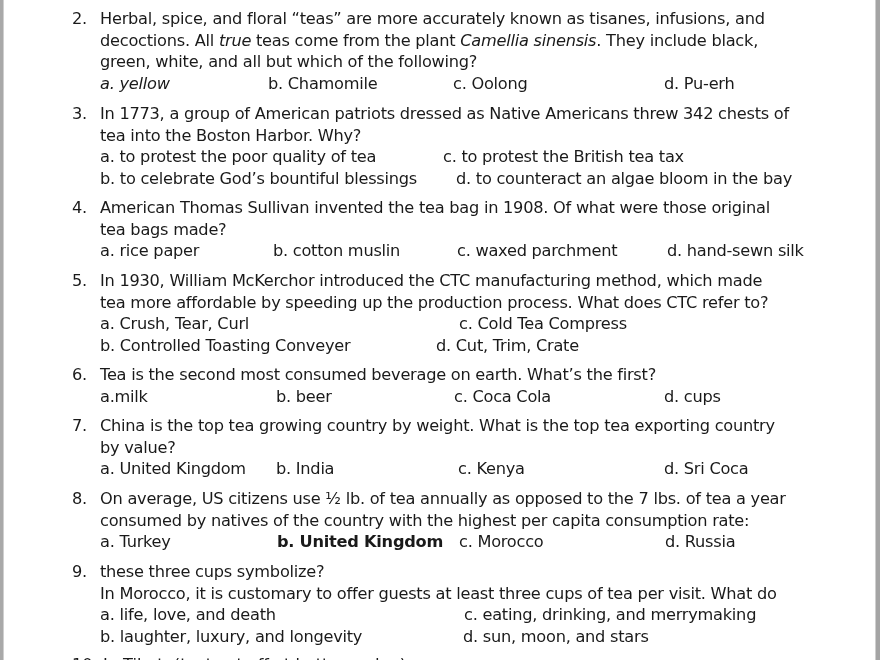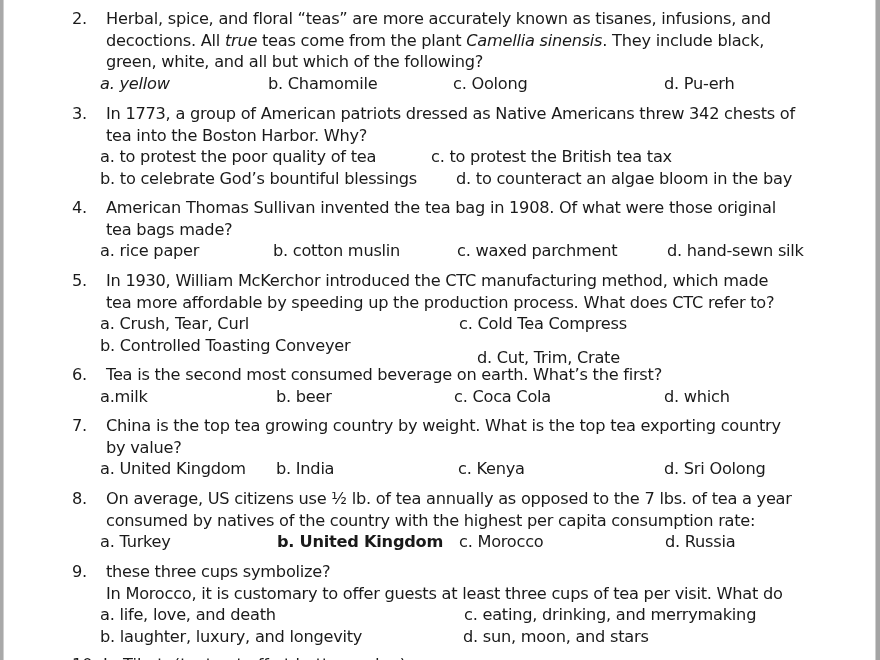--- a/index.html
+++ b/index.html
@@ -18,21 +18,21 @@
     background: #a4a4a4; border-left: 1px solid #cfcfcf;
   }
   .page {
     position: absolute; left: 0; top: 0; width: 880px; height: 660px;
   }
   .q {
     position: absolute; left: 0; width: 880px;
     font-size: 16.2px; line-height: 21.5px; letter-spacing: -0.25px;
   }
   .q .num { position: absolute; left: 72px; top: 0; }
-  .q .stem { position: absolute; left: 106px; width: 730px; }
+  .q .stem { position: absolute; left: 100px; width: 730px; }
   .q .line { display: block; white-space: nowrap; }
   .q .opts { position: absolute; left: 0; width: 880px; }
   .q .opt { position: absolute; white-space: nowrap; }
   .it { font-style: italic; }
   .clip {
     position: absolute; left: 0; top: 652px; width: 880px; height: 8px; overflow: hidden;
   }
   .clip .inner {
     position: absolute; top: 2px; left: 72px; font-size: 16.2px; line-height: 21.5px;
     white-space: nowrap; color: #1a1a1a;
@@ -62,21 +62,21 @@
   </div>
 
   <div class="q" style="top:103px;">
     <span class="num">3.</span>
     <div class="stem">
       <span class="line">In 1773, a group of American patriots dressed as Native Americans threw 342 chests of</span>
       <span class="line">tea into the Boston Harbor. Why?</span>
     </div>
     <div class="opts" style="top:43px;">
       <span class="opt" style="left:100px;top:0;">a. to protest the poor quality of tea</span>
-      <span class="opt" style="left:431px;top:0;">c. to protest the British tea tax</span>
+      <span class="opt" style="left:443px;top:0;">c. to protest the British tea tax</span>
       <span class="opt" style="left:100px;top:21.5px;">b. to celebrate God’s bountiful  blessings</span>
       <span class="opt" style="left:456px;top:21.5px;">d. to counteract an algae bloom in the bay</span>
     </div>
   </div>
 
   <div class="q" style="top:197px;">
     <span class="num">4.</span>
     <div class="stem">
       <span class="line">American Thomas Sullivan invented the tea bag in 1908. Of what were those original</span>
       <span class="line">tea bags made?</span>
@@ -92,48 +92,48 @@
   <div class="q" style="top:270px;">
     <span class="num">5.</span>
     <div class="stem">
       <span class="line">In 1930, William McKerchor introduced the CTC manufacturing method, which made</span>
       <span class="line">tea more affordable by speeding up the production process. What does CTC refer to?</span>
     </div>
     <div class="opts" style="top:43px;">
       <span class="opt" style="left:100px;top:0;">a. Crush, Tear, Curl</span>
       <span class="opt" style="left:459px;top:0;">c. Cold Tea Compress</span>
       <span class="opt" style="left:100px;top:21.5px;">b. Controlled Toasting Conveyer</span>
-      <span class="opt" style="left:477px;top:21.5px;margin-top:12px;">d. Cut, Trim, Crate</span>
+      <span class="opt" style="left:436px;top:21.5px;">d. Cut, Trim, Crate</span>
     </div>
   </div>
 
   <div class="q" style="top:364px;">
     <span class="num">6.</span>
     <div class="stem">
       <span class="line">Tea is the second most consumed beverage on earth. What’s the first?</span>
     </div>
     <div class="opts" style="top:21.5px;">
       <span class="opt" style="left:100px;">a.milk</span>
       <span class="opt" style="left:276px;">b. beer</span>
       <span class="opt" style="left:454px;">c. Coca Cola</span>
-      <span class="opt" style="left:664px;">d. which</span>
+      <span class="opt" style="left:664px;">d. cups</span>
     </div>
   </div>
 
   <div class="q" style="top:415px;">
     <span class="num">7.</span>
     <div class="stem">
       <span class="line">China is the top tea growing country by weight. What is the top tea exporting country</span>
       <span class="line">by value?</span>
     </div>
     <div class="opts" style="top:43px;">
       <span class="opt" style="left:100px;">a. United Kingdom</span>
       <span class="opt" style="left:276px;">b. India</span>
       <span class="opt" style="left:458px;">c. Kenya</span>
-      <span class="opt" style="left:664px;">d. Sri Oolong</span>
+      <span class="opt" style="left:664px;">d. Sri Coca</span>
     </div>
   </div>
 
   <div class="q" style="top:488px;">
     <span class="num">8.</span>
     <div class="stem">
       <span class="line">On average, US citizens use ½ lb. of tea annually as opposed to the 7 lbs. of tea a year</span>
       <span class="line">consumed by natives of the country with the highest per capita consumption rate:</span>
     </div>
     <div class="opts" style="top:43px;">

